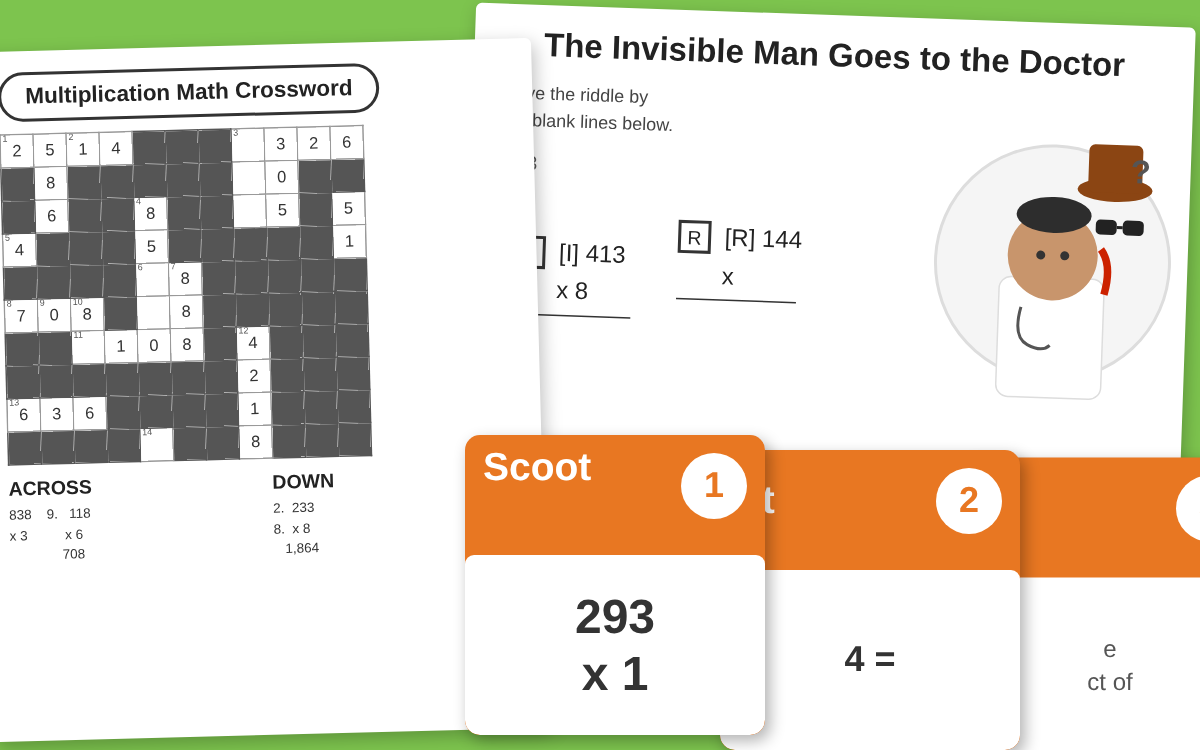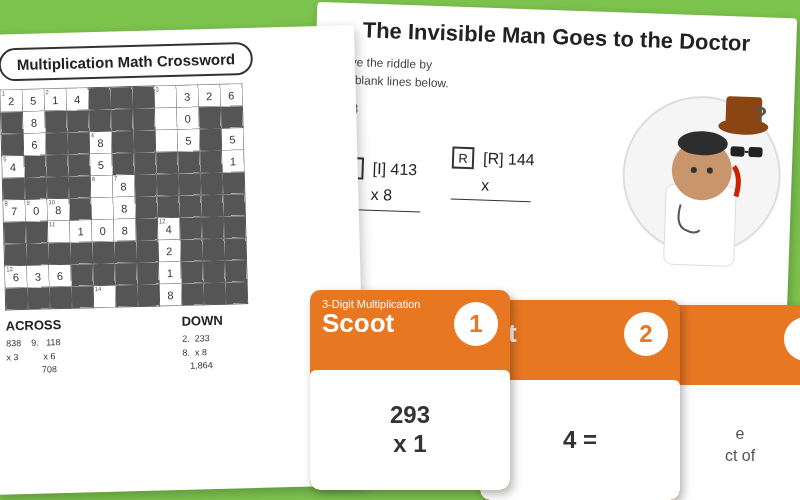--- a/index.html
+++ b/index.html
@@ -231,21 +231,21 @@
       height: 120px;
       background: white;
       border-radius: 6px 6px 10px 10px;
       display: flex;
       align-items: center;
       justify-content: center;
       flex-direction: column;
     }
 
     .card-math-text {
-      font-size: 24px;
+      font-size: 32px;
       font-weight: bold;
       color: #333;
       line-height: 1.2;
       text-align: center;
     }
 
     .card-partial-text {
       font-size: 16px;
       color: #555;
       text-align: center;
@@ -582,21 +582,20 @@
       <div class="card-title-text">ot</div>
     </div>
     <div class="card-number-badge">2</div>
     <div class="card-white-bottom">
       <div class="card-partial-text" style="font-size:24px; font-weight:bold; color:#333;">4 =</div>
     </div>
   </div>
 
   <div class="scoot-card scoot-card-1">
     <div class="card-top">
-      <div class="card-subtitle">3-Digit Multiplication</div>
       <div class="card-title-text">Scoot</div>
     </div>
     <div class="card-number-badge">
       <span>1</span>
     </div>
     <div class="card-white-bottom">
       <div class="card-math-text">
         <span>293</span><br>
         <span>x  1</span>
       </div>

